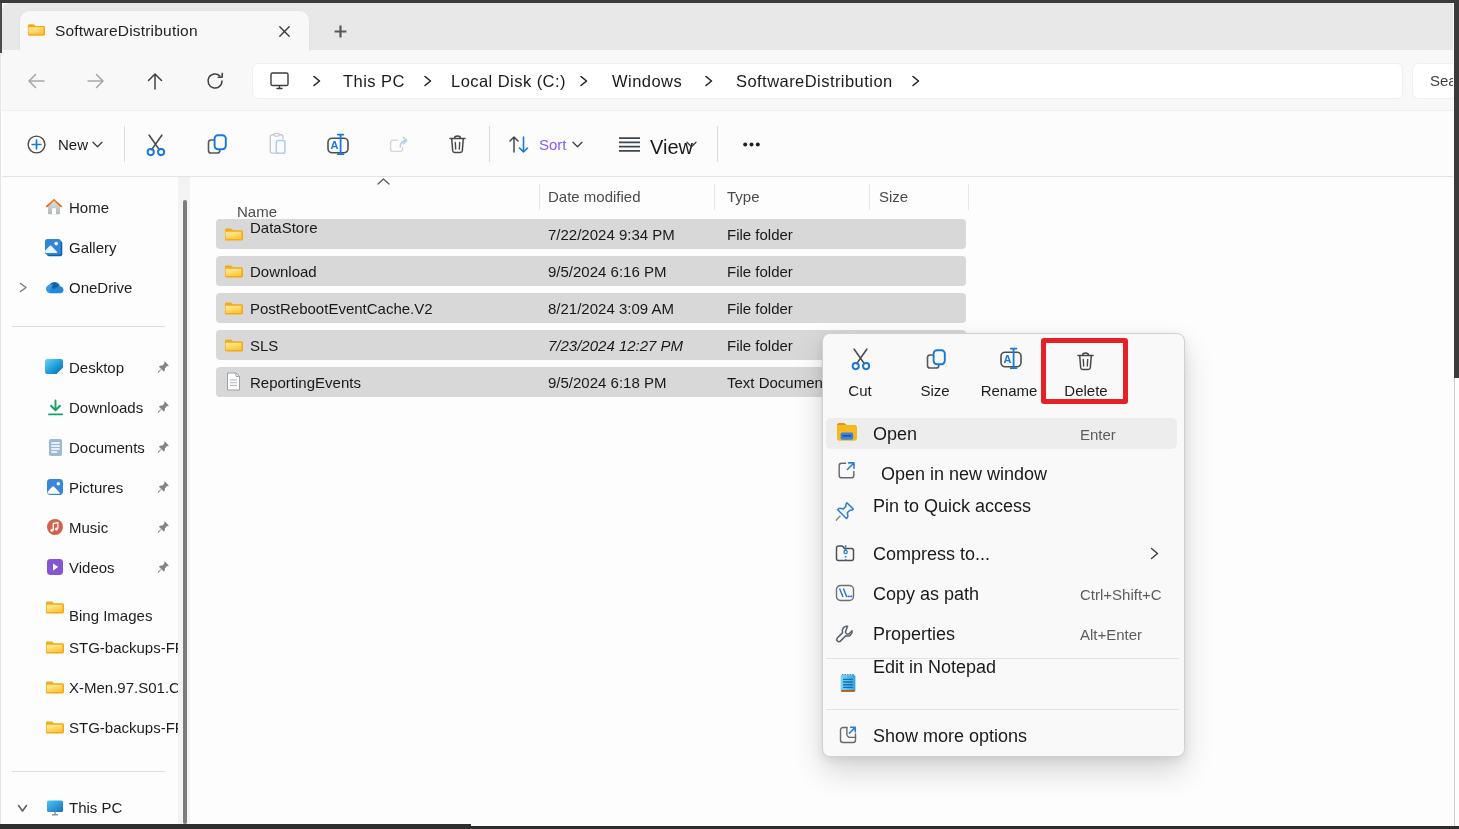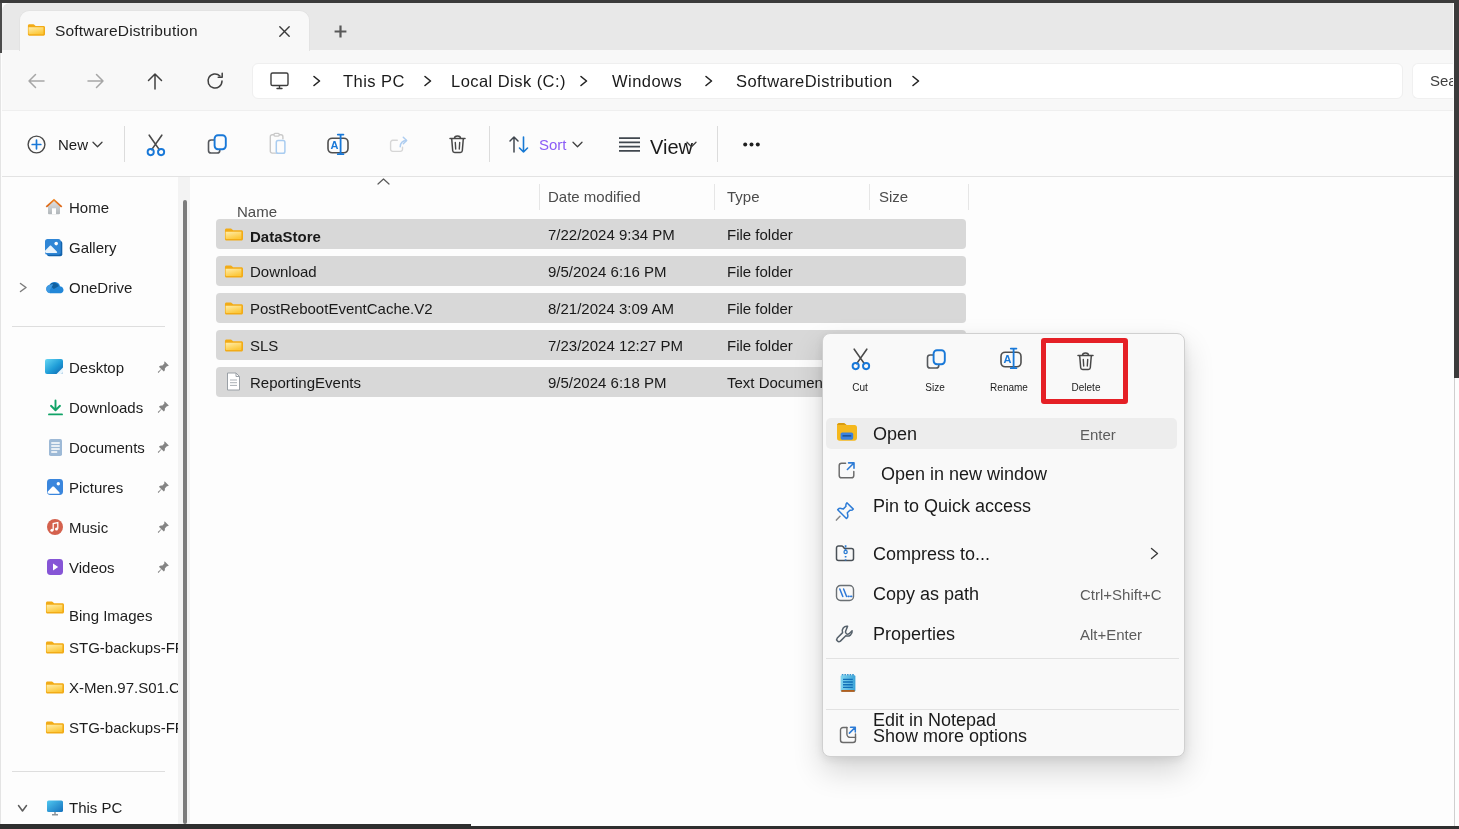--- a/index.html
+++ b/index.html
@@ -341,43 +341,43 @@
         <stop offset="0" stop-color="#ffedaa"></stop>
         <stop offset="1" stop-color="#fcc83b"></stop>
       </linearGradient>
       <g id="foldr">
   <path d="M1 3.9c0-.9.7-1.6 1.6-1.6h4.5c.5 0 1 .2 1.3.6l1.2 1.2h8.8c.9 0 1.6.7 1.6 1.6v7.6c0 .9-.7 1.6-1.6 1.6H2.6c-.9 0-1.6-.7-1.6-1.6z" fill="#f2ab16"></path>
   <path d="M1.7 5.6h16.6v6.8c0 .5-.4.9-.9.9H2.6c-.5 0-.9-.4-.9-.9z" fill="url(#fg)"></path>
 </g>
     </defs>
   </svg>
 
-<div class="txt fname" style="left:250px;top:229px;font-weight:bold;">DataStore</div>
+<div class="txt fname" style="left:250px;top:220px;">DataStore</div>
 <div class="txt fname" style="left:250px;top:264px;">Download</div>
 <div class="txt fname" style="left:250px;top:301px;">PostRebootEventCache.V2</div>
 <div class="txt fname" style="left:250px;top:338px;">SLS</div>
 <div class="txt fname" style="left:250px;top:375px;">ReportingEvents</div>
 
 <div class="txt fname" style="left:548px;top:227px;">7/22/2024 9:34 PM</div>
 <div class="txt fname" style="left:548px;top:264px;">9/5/2024 6:16 PM</div>
 <div class="txt fname" style="left:548px;top:301px;">8/21/2024 3:09 AM</div>
-<div class="txt fname" style="left:548px;top:338px;">7/23/2024 12:27 PM</div>
+<div class="txt fname" style="left:548px;top:338px;font-style:italic;">7/23/2024 12:27 PM</div>
 <div class="txt fname" style="left:548px;top:375px;">9/5/2024 6:18 PM</div>
 
 <div class="txt fname" style="left:727px;top:227px;">File folder</div>
 <div class="txt fname" style="left:727px;top:264px;">File folder</div>
 <div class="txt fname" style="left:727px;top:301px;">File folder</div>
 <div class="txt fname" style="left:727px;top:338px;">File folder</div>
 <div class="txt fname" style="left:727px;top:375px;">Text Document</div>
 
 
 <style>
 .mi{position:absolute;left:873px;font-size:18px;color:#1a1a1a;white-space:nowrap;}
 .msc{position:absolute;left:1080px;font-size:15px;color:#5c5c5c;white-space:nowrap;}
-.mlabel{position:absolute;font-size:10px;color:#1c1c1c;white-space:nowrap;transform:translateX(-50%);text-align:right;}
+.mlabel{position:absolute;font-size:15px;color:#1c1c1c;white-space:nowrap;transform:translateX(-50%);text-align:right;}
 </style>
 <div class="abs" style="left:822px;top:333px;width:363px;height:424px;background:#f9f9f9;border:1px solid #d0d0d0;border-radius:8px;box-sizing:border-box;box-shadow:0 14px 30px rgba(0,0,0,.16),0 3px 8px rgba(0,0,0,.08);"></div>
 
 
 <svg style="left:851px;top:348px" width="19" height="22" viewBox="0 0 19 22">
   <path d="M3.2 1.2l10.1 14.4M15.8 1.2L5.7 15.6" stroke="#4a4a4a" stroke-width="1.6" stroke-linecap="round"></path>
   <circle cx="4.7" cy="18.1" r="3.1" fill="none" stroke="#1878d8" stroke-width="1.9"></circle>
   <circle cx="15.1" cy="18.1" r="3.1" fill="none" stroke="#1878d8" stroke-width="1.9"></circle>
 </svg>
 <div class="mlabel" style="left:860px;top:382px;">Cut</div>
@@ -462,21 +462,21 @@
     </defs>
   <circle cx="2.6" cy="1.9" r="1" fill="#2589c8"></circle>
     <circle cx="5.2" cy="1.9" r="1" fill="#2589c8"></circle>
     <circle cx="7.8" cy="1.9" r="1" fill="#2589c8"></circle>
     <circle cx="10.4" cy="1.9" r="1" fill="#2589c8"></circle>
     <circle cx="13" cy="1.9" r="1" fill="#2589c8"></circle>
   <rect x="0.6" y="2.2" width="14.8" height="16.3" rx="1.2" fill="url(#np)"></rect>
   <rect x="1.3" y="17" width="13.4" height="1.9" fill="#b05f1e"></rect>
   <path d="M3 6.3h9.8M3 9h9.8M3 11.7h9.8M3 14.4h9.8" stroke="#1170b8" stroke-width="1.35"></path>
 </svg>
-<div class="mi" style="top:710px;">Edit in Notepad</div>
+<div class="mi" style="top:657px;">Edit in Notepad</div>
 
 <div class="abs" style="left:826px;top:709px;width:353px;height:1px;background:#e2e2e2;"></div>
 
 <svg style="left:839px;top:726px" width="18" height="18" viewBox="0 0 18 18">
   <path d="M7.9 1.5H4A2.5 2.5 0 0 0 1.5 4v10A2.5 2.5 0 0 0 4 16.5h10a2.5 2.5 0 0 0 2.5-2.5V7.9" fill="none" stroke="#6a6a6a" stroke-width="1.4" stroke-linecap="round"></path>
   <path d="M7.9 1.5v6.5a3.4 3.4 0 0 0 3.4 3.4h5.2" fill="none" stroke="#6a6a6a" stroke-width="1.4" stroke-linecap="round"></path>
   <path d="M10.4 7.1l5.8-5.7M11.5 1.2h4.8V6" fill="none" stroke="#2e7cd6" stroke-width="1.5" stroke-linecap="round" stroke-linejoin="round"></path>
 </svg>
 <div class="mi" style="top:726px;">Show more options</div>
 

